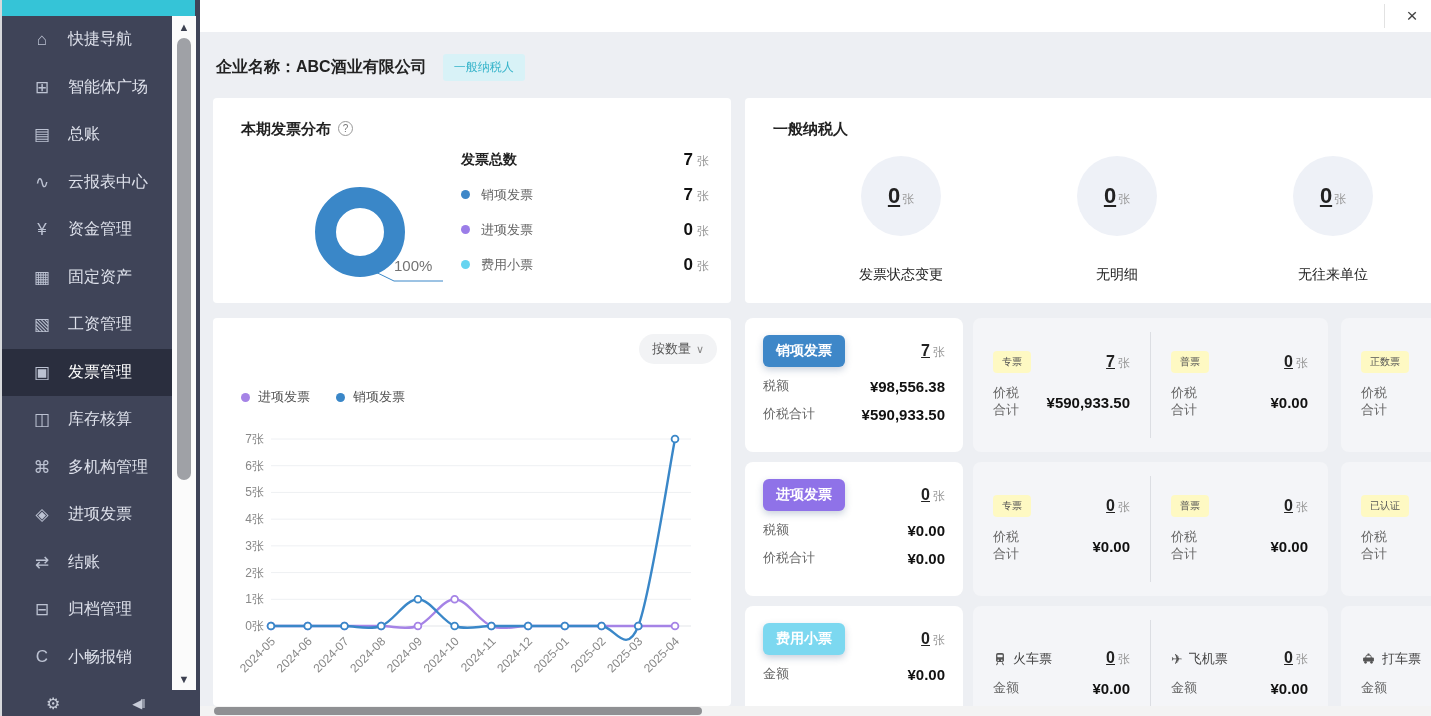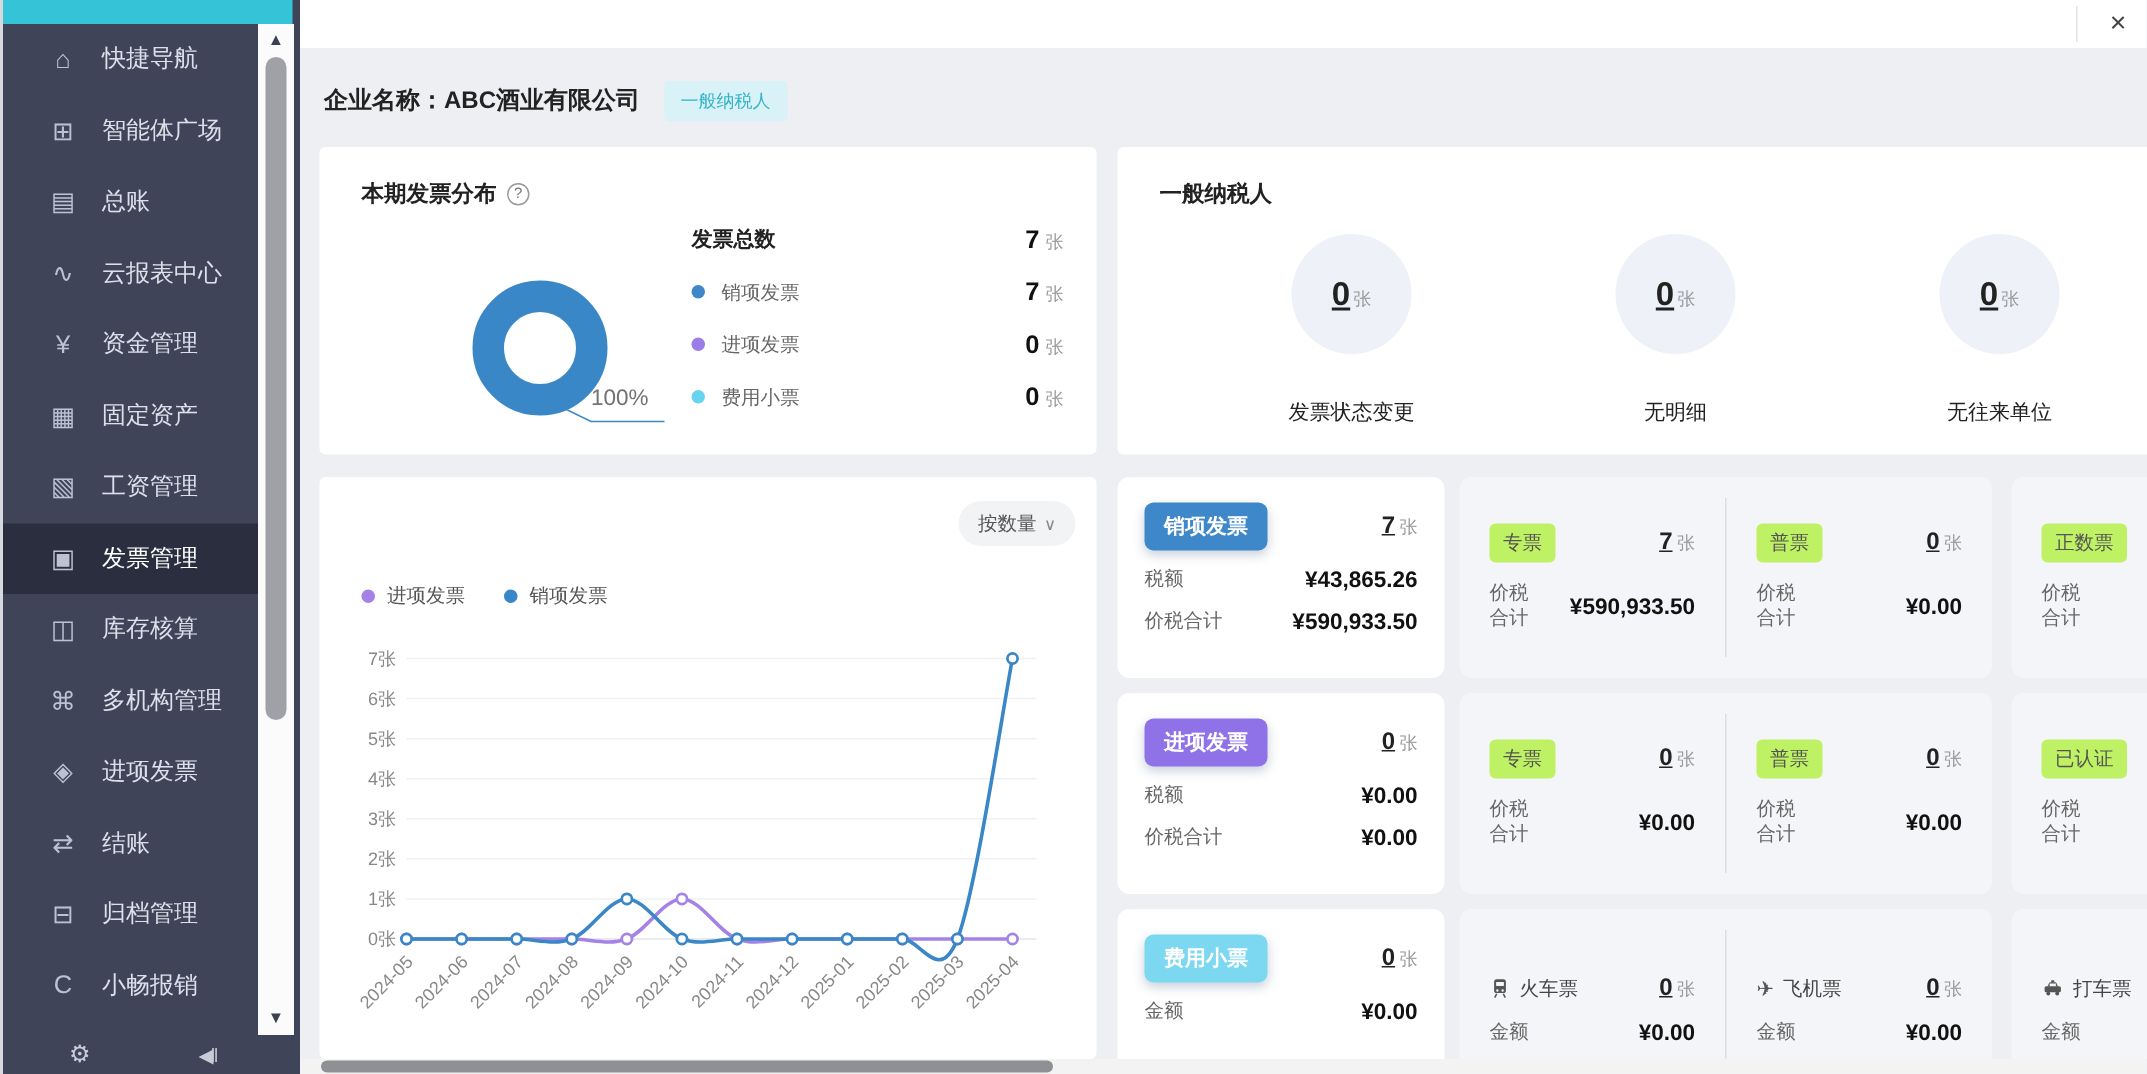--- a/index.html
+++ b/index.html
@@ -101,21 +101,21 @@
   .count { margin-left:auto; white-space:nowrap; cursor:pointer; }
   .cnum { font-size:16px; font-weight:bold; color:#222; text-decoration:underline; }
   .cunit { font-size:12px; color:#999; margin-left:3px; font-style:normal; }
   .field { display:flex; align-items:center; margin-top:10px; }
   .f-label { font-size:13px; color:#666; }
   .f-value { margin-left:auto; font-size:15px; font-weight:bold; color:#111; white-space:nowrap; }
   .pair-card { width:355px; background:#f4f5f8; border-radius:8px; display:flex; margin-right:13px; }
   .extra-card { width:170px; background:#f4f5f8; border-radius:8px; display:flex; }
   .sec { flex:1; display:flex; flex-direction:column; justify-content:center; padding:10px 20px; }
   .sec-top { display:flex; align-items:center; margin-bottom:12px; }
-  .tag { background:#bef264; color:#555; font-size:13px; padding:4px 9px; border-radius:4px; cursor:pointer; }
+  .tag { background:#fef9c3; color:#555; font-size:10px; padding:4px 9px; border-radius:4px; cursor:pointer; }
   .sec-ic { margin-right:6px; color:#555; font-size:14px; display:inline-flex; align-items:center; }
   .sec-lb { font-size:13px; color:#444; }
   .sec-field { display:flex; align-items:center; }
   .sfl { width:34px; font-size:13px; color:#666; line-height:1.3; }
   .divider { width:1px; background:#dcdee3; margin:14px 0; }
 
   
   #h-scroll { position:absolute; left:200px; top:706px; width:1231px; height:10px; background:#f3f3f3; }
   #h-scroll-thumb { position:absolute; left:14px; top:1px; width:488px; height:8px;
                     background:#8f9093; border-radius:4px; cursor:pointer; }
@@ -336,21 +336,21 @@
 
   <div id="cards">
       <div class="sum-row">
         <div class="main-card">
           <div class="mc-top">
             <span class="badge" style="background: rgb(62, 135, 200);">销项发票</span>
             <span class="count"><b class="cnum">7</b><i class="cunit">张</i></span>
           </div>
           <div class="field">
             <span class="f-label">税额</span>
-            <span class="f-value">¥43,865.26</span>
+            <span class="f-value">¥98,556.38</span>
           </div>
           <div class="field">
             <span class="f-label">价税合计</span>
             <span class="f-value">¥590,933.50</span>
           </div>
         </div>
         <div class="pair-card">
           <div class="sec">
             <div class="sec-top">
               <span class="tag">专票</span>

